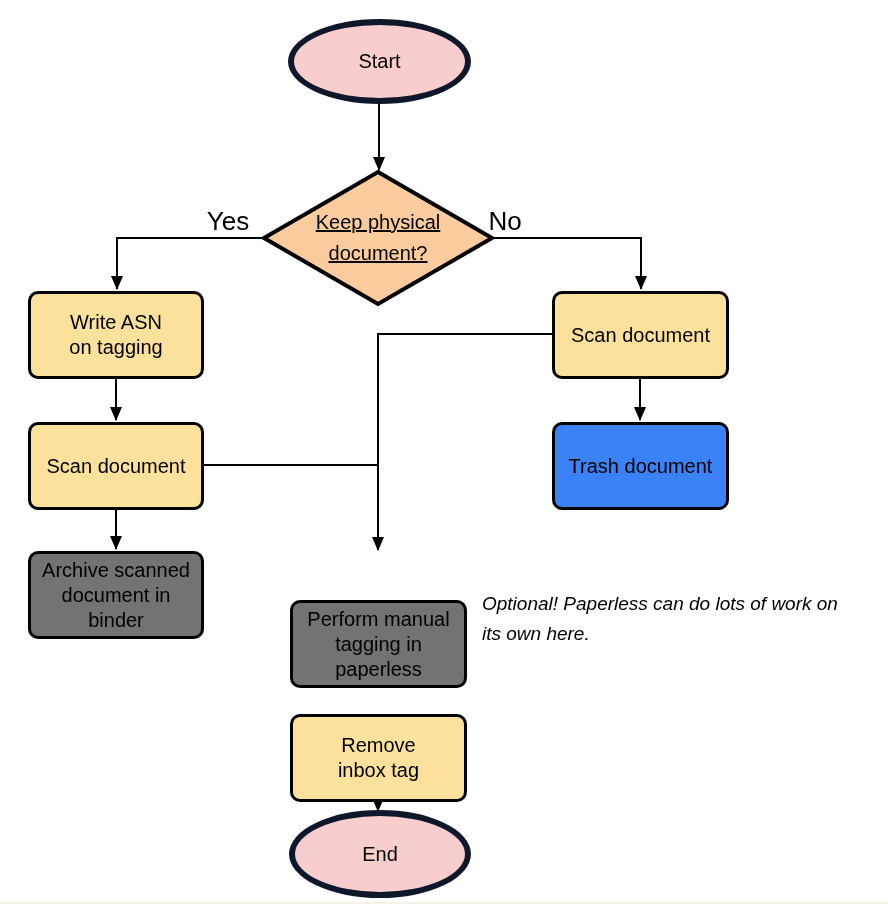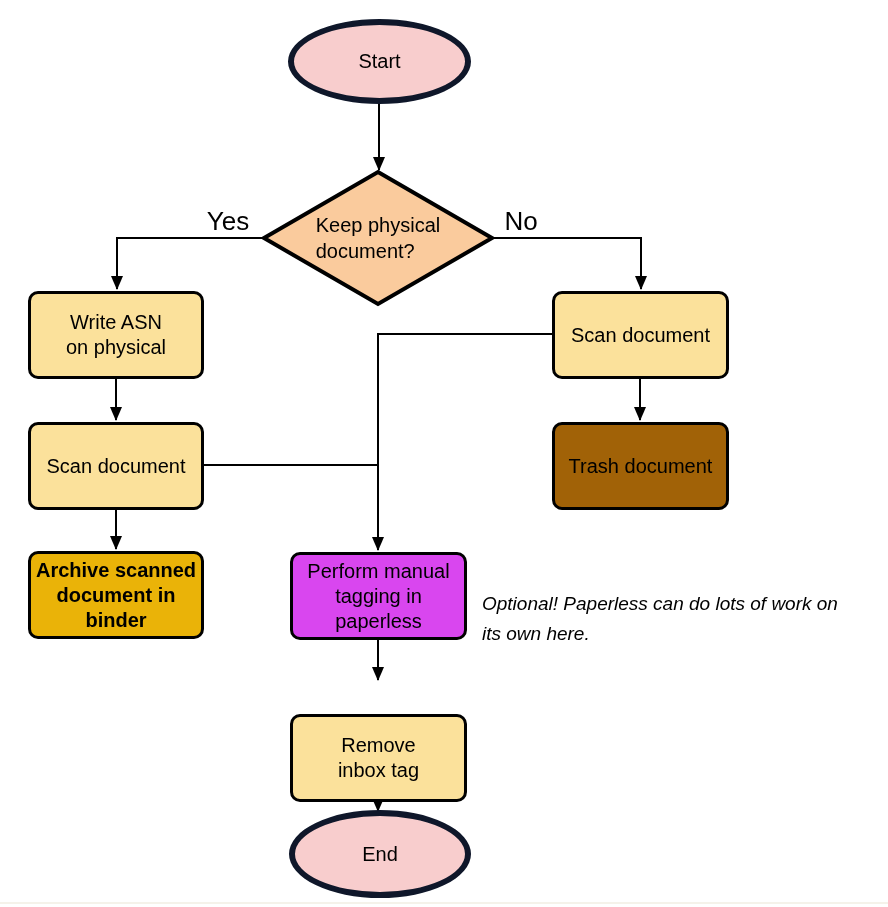--- a/index.html
+++ b/index.html
@@ -36,23 +36,25 @@
     border: 6px solid #0f172a;
     border-radius: 50%;
   }
   .decision-label {
     position: absolute;
     left: 268px; top: 213px;
     width: 220px; height: 50px;
     display: flex;
     align-items: center;
     justify-content: center;
+    text-align: center;
     font-size: 20px;
-    line-height: 26px;
+    line-height: 31px;
     white-space: pre-line;
+    text-decoration: underline;
   }
   .edge-label {
     position: absolute;
     width: 60px;
     top: 210px;
     text-align: center;
     font-size: 26px;
     line-height: 23px;
   }
   .annotation {
@@ -74,21 +76,21 @@
   #node-start      { left: 288px; top: 19px;  width: 183px; height: 85px; }
   #node-end        { left: 289px; top: 810px; width: 182px; height: 88px; }
   #node-write-asn  { left: 28px;  top: 291px; width: 176px; height: 88px; }
   #node-scan-left  { left: 28px;  top: 422px; width: 176px; height: 88px; }
   #node-archive    { left: 28px;  top: 551px; width: 176px; height: 88px; }
   #node-scan-right { left: 552px; top: 291px; width: 177px; height: 88px; }
   #node-trash      { left: 552px; top: 422px; width: 177px; height: 88px; }
   #node-tagging    { left: 290px; top: 552px; width: 177px; height: 88px; }
   #node-remove     { left: 290px; top: 714px; width: 177px; height: 88px; }
   #label-yes { left: 198px; }
-  #label-no  { left: 491px; }
+  #label-no  { left: 475px; }
 </style>
 </head>
 <body>
 
 <div class="canvas">
 
   <svg class="edges" viewBox="0 0 888 907">
     <defs>
       <marker id="arrowhead" markerUnits="userSpaceOnUse" markerWidth="14" markerHeight="12" refX="13" refY="6" orient="auto">
         <polygon points="0,0 14,6 0,12" fill="#000000"></polygon>
@@ -118,42 +120,42 @@
   <div class="decision-label">
     <span>Keep physical
 document?</span>
   </div>
 
   <div class="edge-label" id="label-yes">Yes</div>
   <div class="edge-label" id="label-no">No</div>
 
   <div class="node process" id="node-write-asn" style="background-color: rgb(251, 225, 155);">
     <span>Write ASN
-on physical</span>
+on tagging</span>
   </div>
 
   <div class="node process" id="node-scan-left" style="background-color: rgb(251, 225, 155);">
     <span>Scan document</span>
   </div>
 
-  <div class="node process" id="node-archive" style="background-color: #eab308; font-weight: bold;">
+  <div class="node process" id="node-archive" style="background-color: #737373;">
     <span>Archive scanned
 document in
 binder</span>
   </div>
 
   <div class="node process" id="node-scan-right" style="background-color: rgb(251, 225, 155);">
     <span>Scan document</span>
   </div>
 
-  <div class="node process" id="node-trash" style="background-color: #a16207;">
+  <div class="node process" id="node-trash" style="background-color: #3b82f6;">
     <span>Trash document</span>
   </div>
 
-  <div class="node process" id="node-tagging" style="background-color: #d946ef;">
+  <div class="node process" id="node-tagging" style="background-color: #737373; margin-top: 48px;">
     <span>Perform manual
 tagging in
 paperless</span>
   </div>
 
   <div class="annotation">Optional! Paperless can do lots of work on
 its own here.</div>
 
   <div class="node process" id="node-remove" style="background-color: rgb(251, 225, 155);">
     <span>Remove

